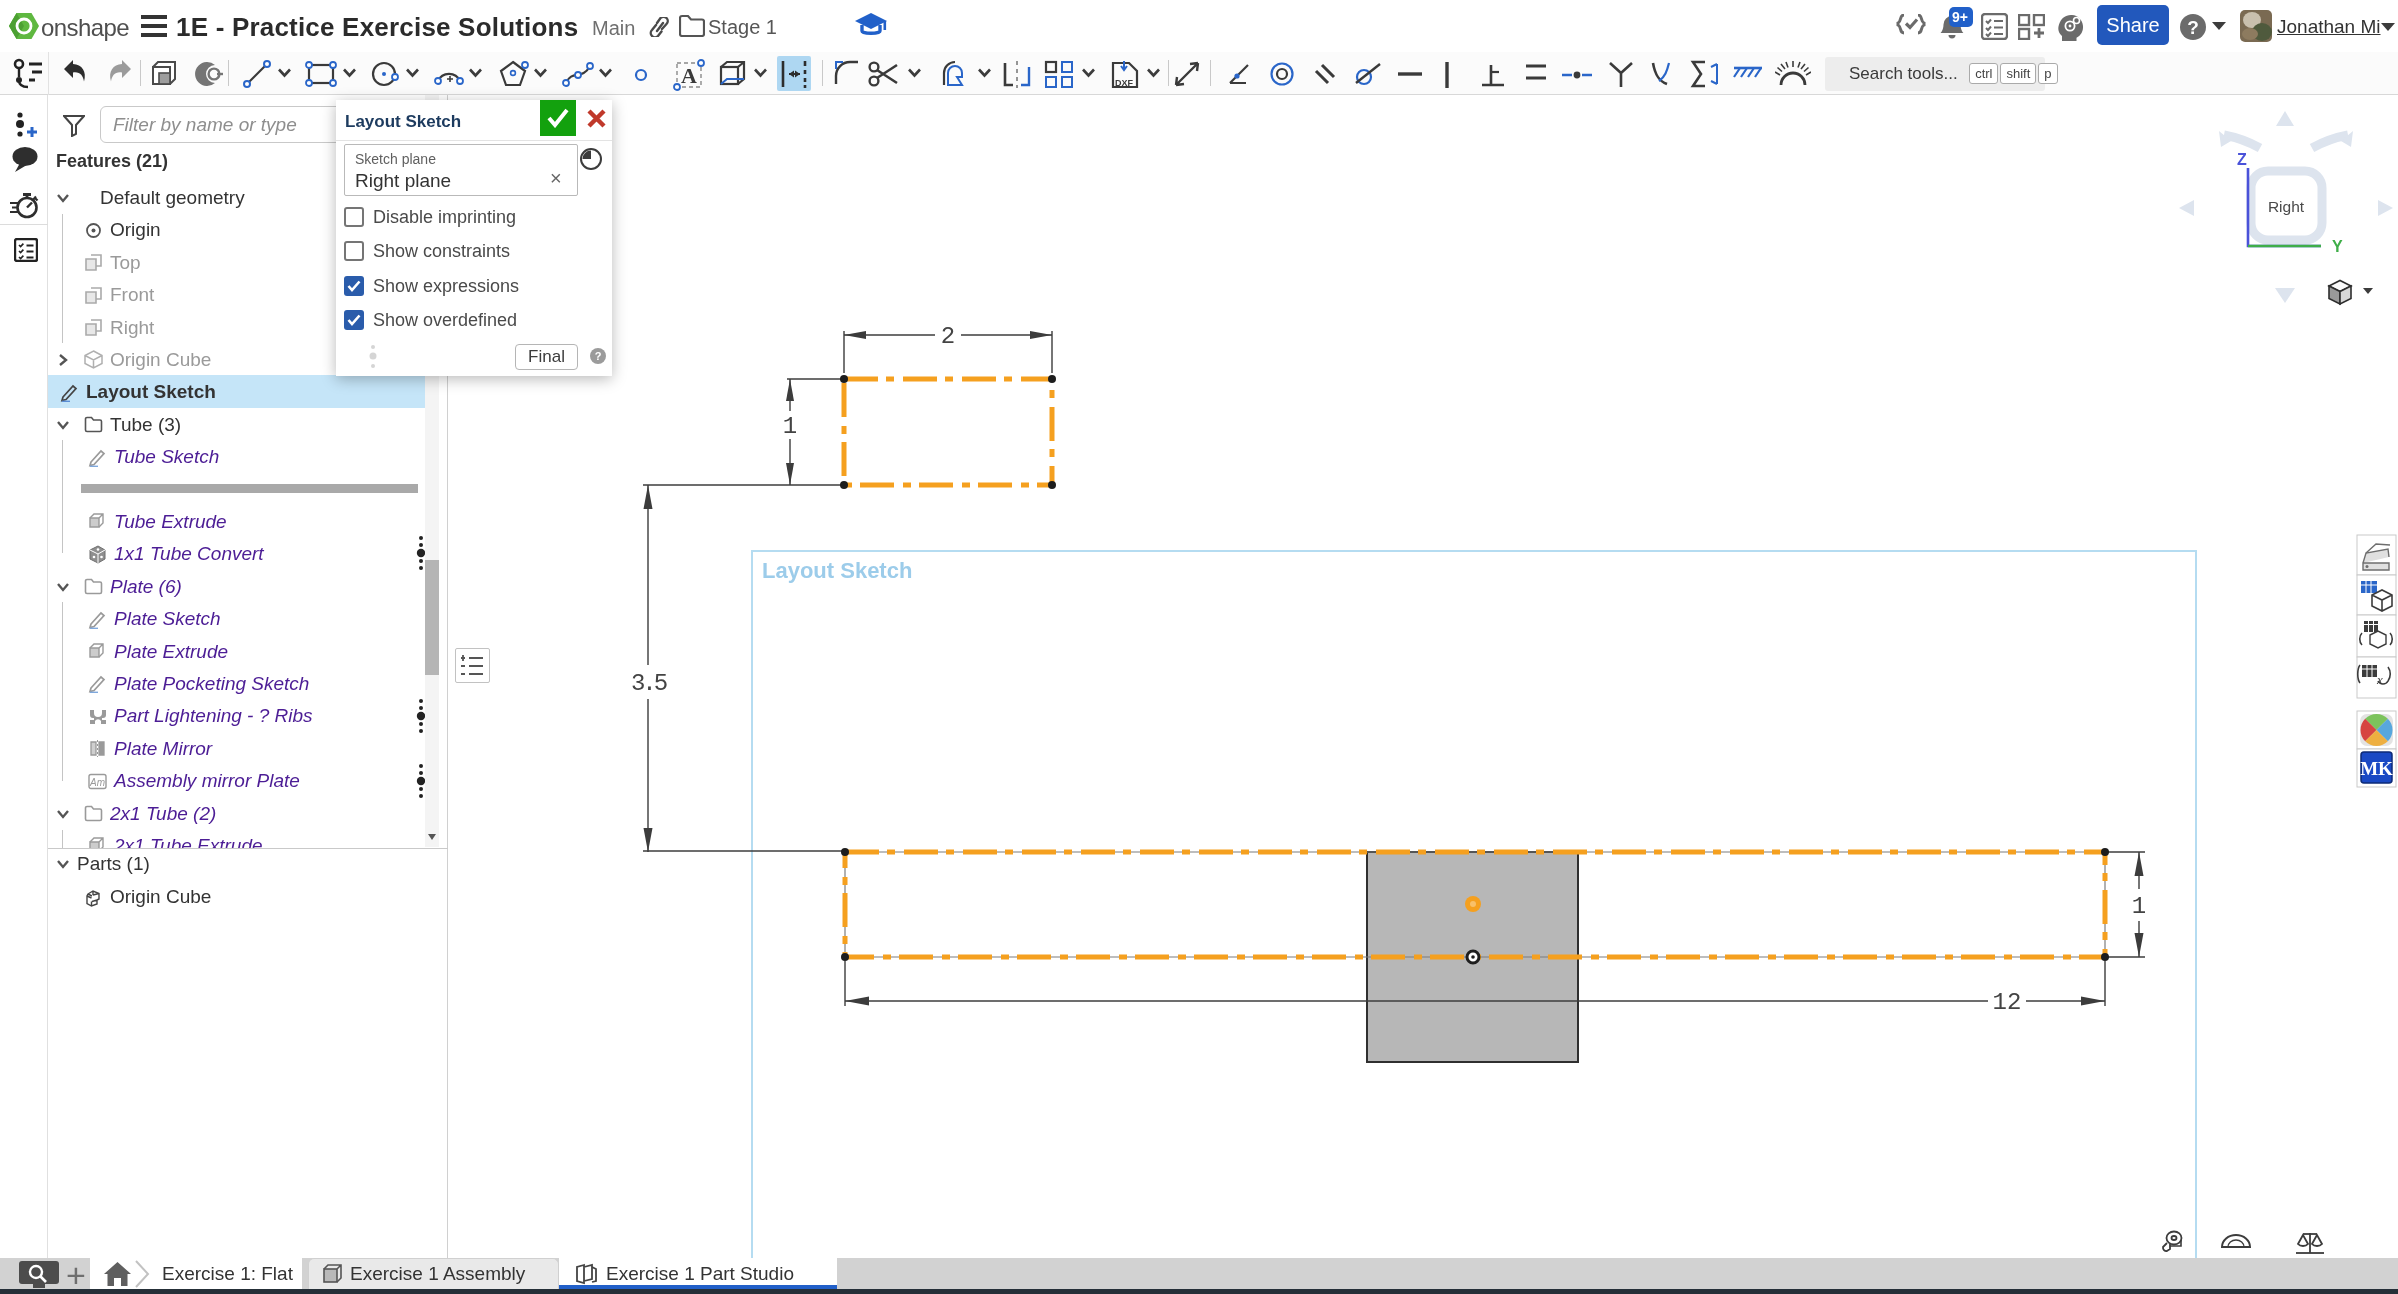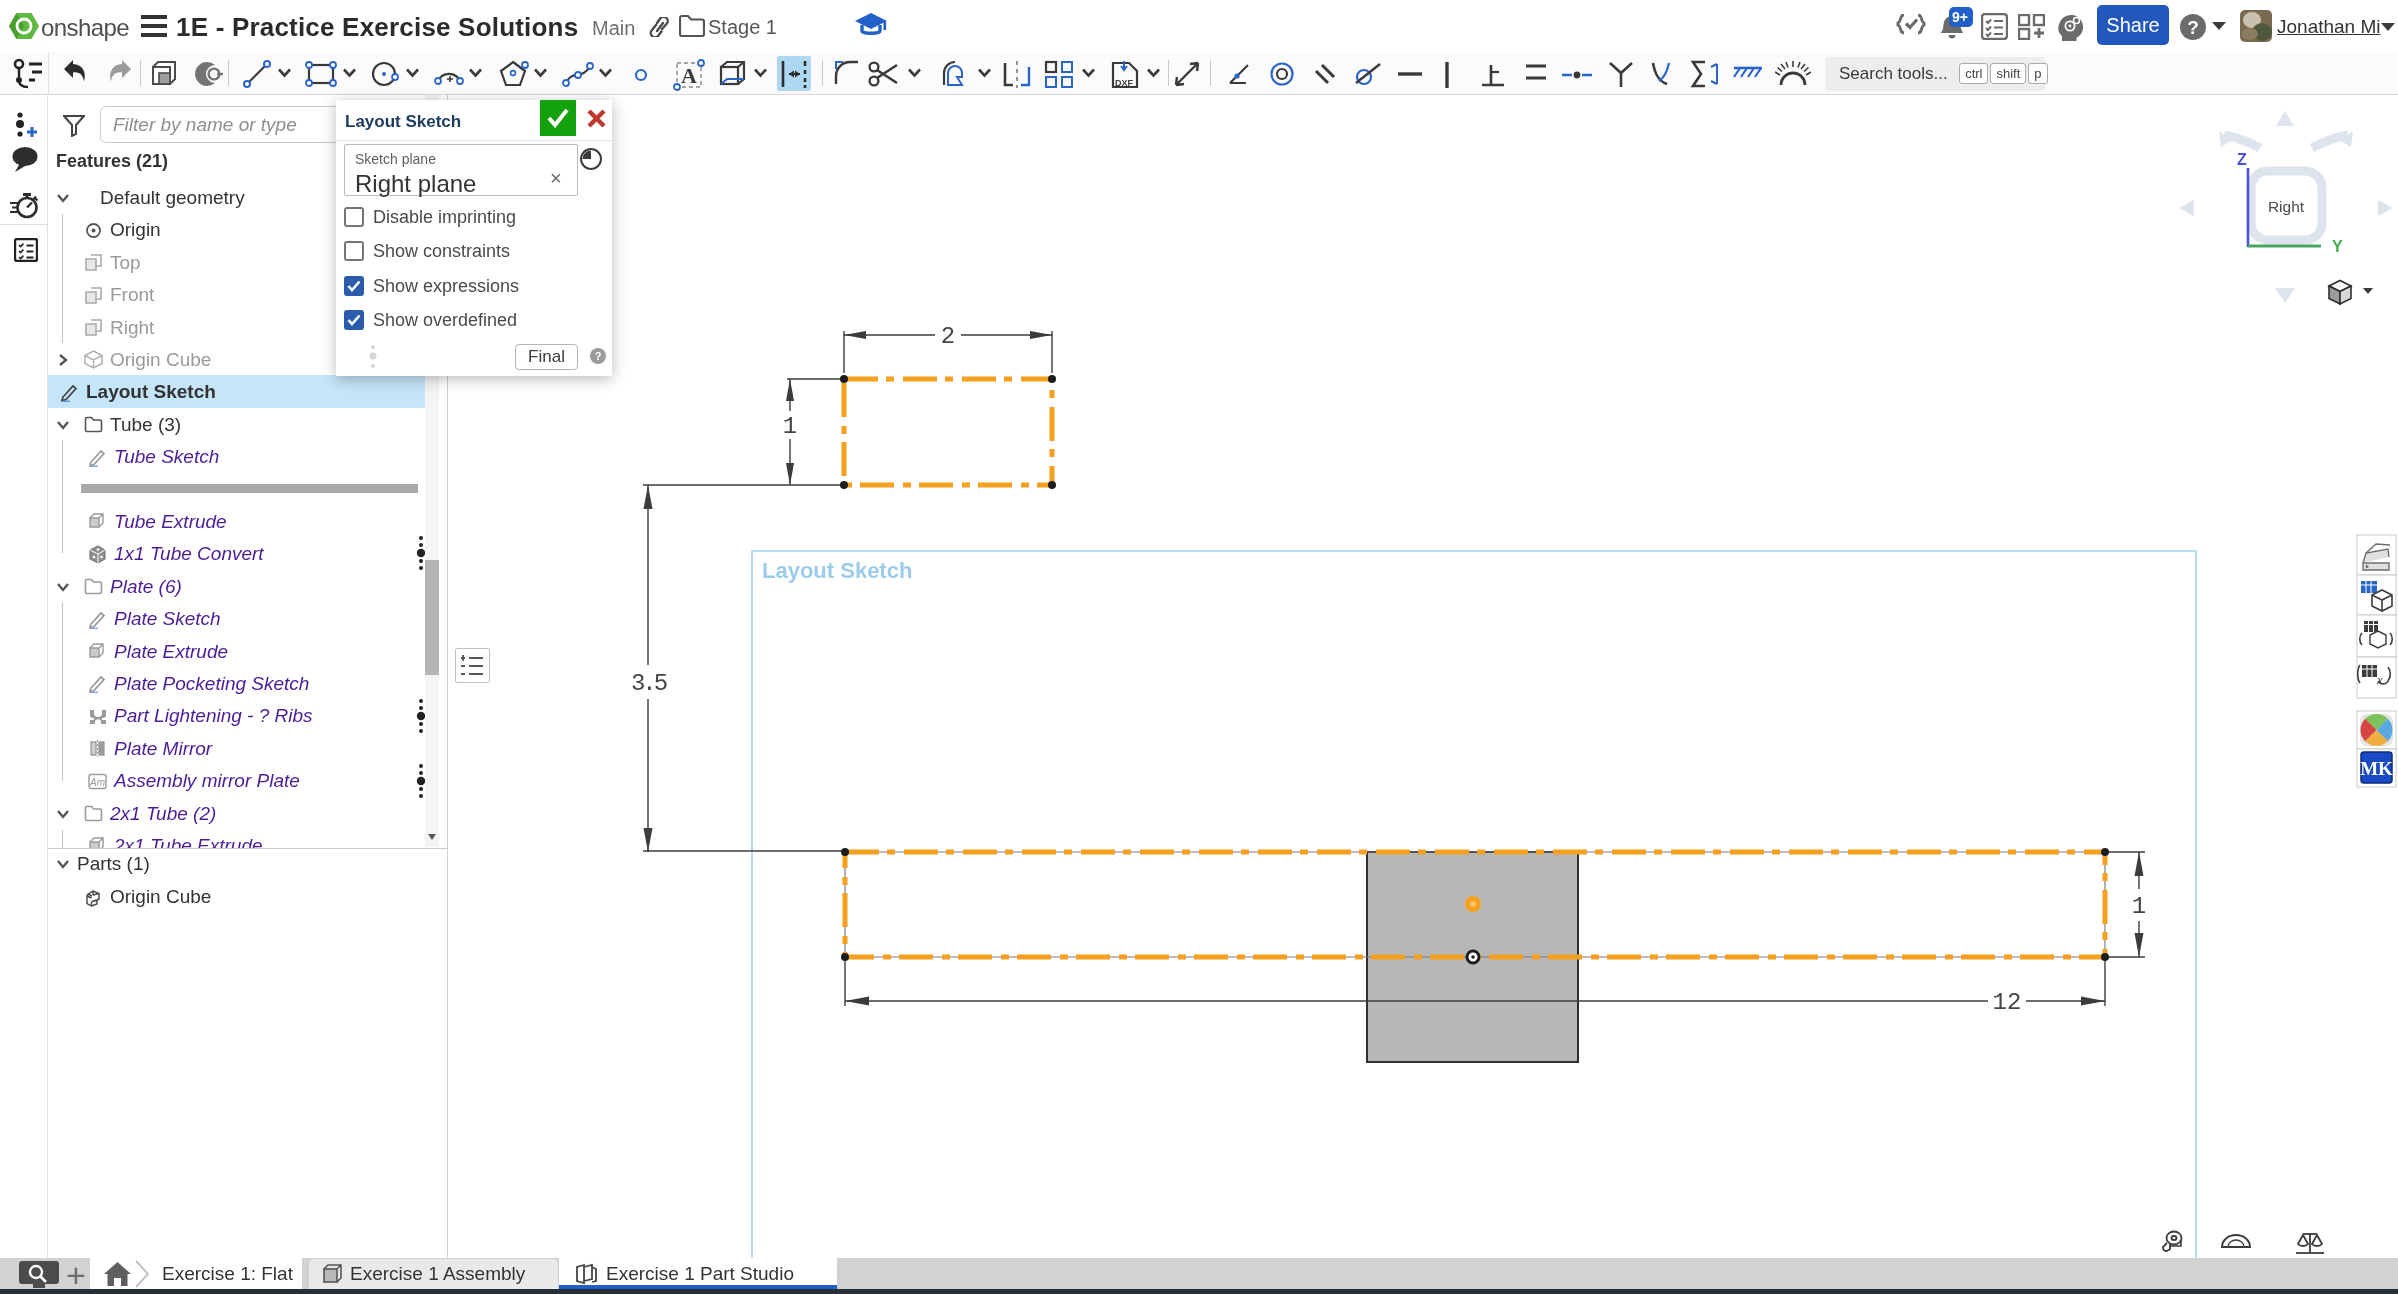--- a/index.html
+++ b/index.html
@@ -18,21 +18,21 @@
 .title { position:absolute; left:176px; top:12px; font-size:26px; font-weight:bold; color:#2b2b2b; letter-spacing:0.2px;}
 .main { position:absolute; left:592px; top:17px; font-size:20px; color:#6f6f6f; }
 .stage { position:absolute; left:708px; top:16px; font-size:20px; color:#565656; }
 .onshapetxt { position:absolute; left:41px; top:14px; font-size:24px; color:#4f4f4f; letter-spacing:-0.6px;}
 .sharebtn { position:absolute; left:2097px; top:5px; width:72px; height:40px; background:#2258bc; border-radius:5px; color:#fff; font-size:20px; text-align:center; line-height:40px; }
 .juser { position:absolute; left:2277px; top:16px; font-size:19px; color:#333;text-decoration:underline; }
 
 .tbico { position:absolute; top:7px; }
 .tbdiv { position:absolute; top:8px; width:1px; height:26px; background:#c9c9c9; }
 .hl { position:absolute; left:777px; top:4px; width:34px; height:35px; background:#aed7f2; border-radius:2px;}
-.searchbox { position:absolute; left:1825px; top:5px; white-space:nowrap; width:220px; height:34px; background:#ededed; border-radius:3px; font-size:17px; color:#3a3a3a; line-height:34px; padding-left:14px;}
+.searchbox { position:absolute; left:1825px; top:5px; white-space:nowrap; width:220px; height:34px; background:#ededed; border-radius:3px; font-size:17px; color:#3a3a3a; line-height:34px; padding-left:24px;}
 .key { display:inline-block; border:1px solid #aaa; background:#fff; border-radius:3px; font-size:13px; color:#444; padding:2px 5px; line-height:15px; margin-left:2px; vertical-align:1px;}
 
 .filterbox { position:absolute; left:52px; top:11px; width:276px; height:37px; border:1px solid #c9c9c9; border-radius:6px; font-size:19px; font-style:italic; color:#8e8e8e; line-height:35px; padding-left:12px; background:#fff;}
 .features { position:absolute; left:8px; top:56px; font-size:18px; font-weight:bold; color:#333; }
 .row { position:absolute; left:0; width:378px; height:32.4px; display:flex; align-items:center; font-size:19px; color:#333; }
 .row.gray { color:#9a9a9a; }
 .row.it { color:#4c1d95; font-style:italic; }
 .chev { width:14px; height:14px; margin-left:8px; flex:none; }
 .ricon { width:19px; height:19px; flex:none; }
 .rtext { margin-left:7px; white-space:nowrap; }
@@ -43,21 +43,21 @@
 .psep { position:absolute; left:0; top:753px; width:400px; height:1px; background:#c9c9c9; }
 .scrolltrack { position:absolute; left:377px; top:0px; width:14px; height:752px; background:#f4f4f4; }
 .scrollthumb { position:absolute; left:377px; top:465px; width:14px; height:115px; background:#b5b5b5; }
 
 #dialog { position:absolute; left:336px; top:100px; width:276px; height:276px; background:#fff; box-shadow:0 3px 14px rgba(0,0,0,0.28); }
 .dlgtitle { position:absolute; left:9px; top:12px; font-size:17px; font-weight:bold; color:#1d3b5f; }
 .dlgok { position:absolute; left:204px; top:0px; width:36px; height:36px; background:#13a10e; }
 .dlgx { position:absolute; left:243px; top:0px; width:33px; height:36px; }
 .spbox { position:absolute; left:8px; top:44px; width:234px; height:52px; border:1px solid #b9b9b9; border-radius:2px; }
 .splab { position:absolute; left:10px; top:6px; font-size:14px; color:#5f5f5f; }
-.spval { position:absolute; left:10px; top:25px; font-size:24px; color:#333; }
+.spval { position:absolute; left:10px; top:25px; font-size:19px; color:#333; }
 .spx { position:absolute; left:205px; top:22px; font-size:20px; color:#666; }
 .cbrow { position:absolute; left:8px; font-size:18px; color:#4a4a4a; }
 .cb { display:inline-block; width:20px; height:20px; border:2px solid #757575; border-radius:3px; vertical-align:-4px; margin-right:9px; background:#fff;}
 .cbon { display:inline-block; width:20px; height:20px; border-radius:3px; vertical-align:-4px; margin-right:9px; background:#2a5cab; color:#fff; text-align:center; line-height:20px; font-size:15px; font-weight:bold;}
 .finalbtn { position:absolute; left:179px; top:244px; width:63px; height:26px; border:1px solid #b5b5b5; border-radius:4px; font-size:17px; color:#3c3c3c; text-align:center; line-height:24px; background:#fff;}
 
 .tab { position:absolute; top:0; height:31px; font-size:19px; color:#333; }
 </style>
 </head>
 <body>

